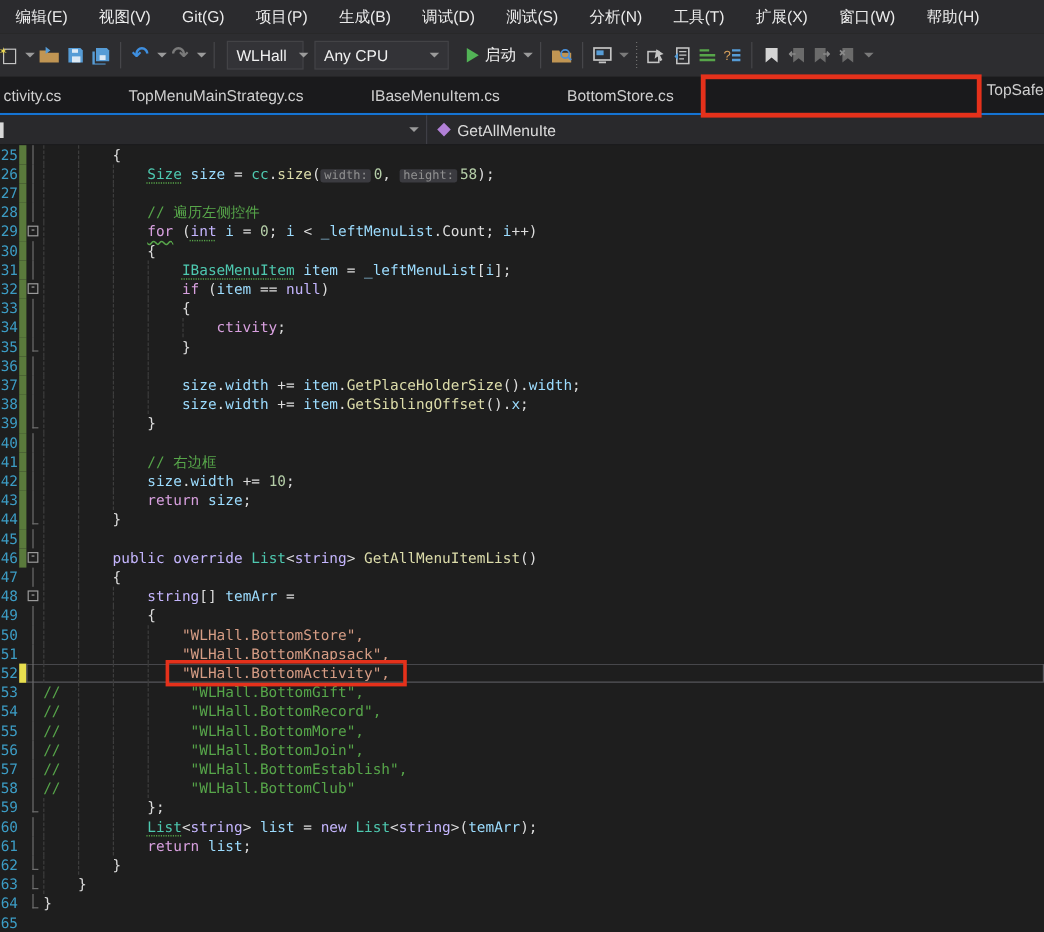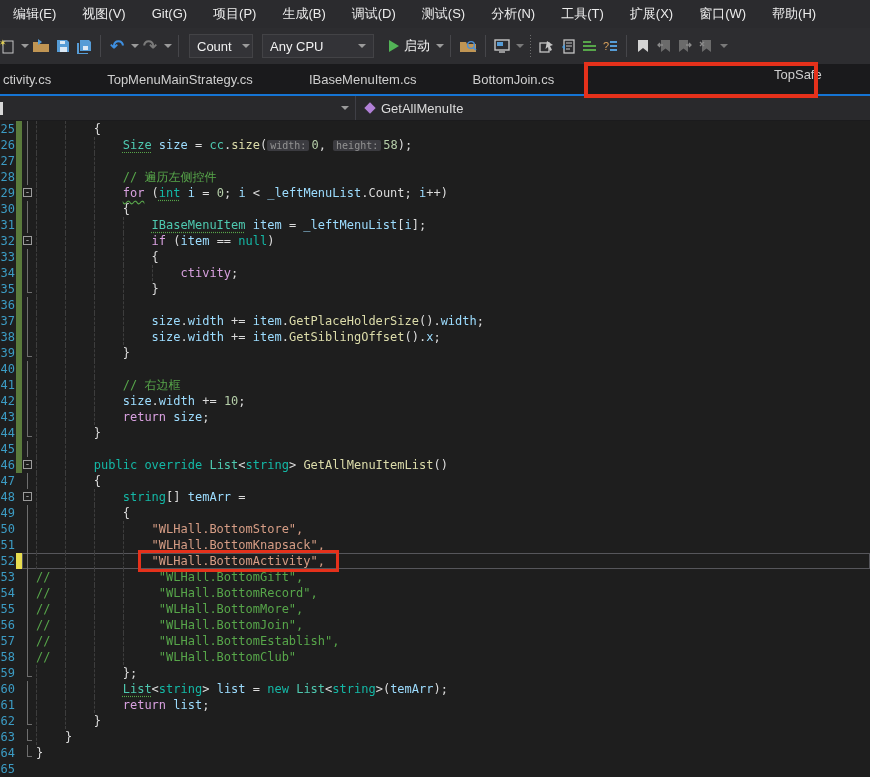--- a/index.html
+++ b/index.html
@@ -19,21 +19,21 @@
   .combo{height:24px;background:#333337;border:1px solid #434346;color:#f1f1f1;font-size:13px;display:flex;align-items:center;justify-content:space-between;padding:0 7px;margin:0 4px;flex:none}
   .combo .caret{margin-left:10px}
   .glyph{font-family:"DejaVu Sans",sans-serif;font-size:15px;line-height:1}
   .play{width:0;height:0;border-left:10px solid #52b356;border-top:6px solid transparent;border-bottom:6px solid transparent;margin:0 5px 0 8px}
   .startlbl{color:#f1f1f1;font-size:13px}
   
   .tabstrip{height:30px;background:#1a1a1c;display:flex;align-items:stretch;color:#cfcfcf;font-size:13px;position:relative}
   .tab{display:flex;align-items:center;padding:0 28px;white-space:nowrap}
   .tab:first-child{padding:0 28px 0 3px}
   .tab.active{position:absolute;left:586px;top:0;height:30px;background:#1574d4;color:#fff;padding:0 12px 0 16px;gap:9px}
-  .tab.abs-last{position:absolute;left:774px;top:0;height:20px;padding:0}
+  .tab.abs-last{position:absolute;left:822px;top:0;height:20px;padding:0}
   .tab .close{font-size:15px;color:#ecf3fb;line-height:1}
   .blueline{height:2px;background:#1574d4}
   
   .navbar{height:25px;background:#29292c;display:flex;align-items:center;font-size:13px;color:#dcdcdc;border-bottom:1px solid #1b1b1d}
   .nav-sec{height:100%;display:flex;align-items:center;border-right:1px solid #3f3f46}
   .nav-left{width:356px;position:relative}
   .nav-mid{width:416px;padding-left:6px}
   .nav-right{flex:1;overflow:hidden;padding-left:6px;border-right:none}
   .nav-caret{margin-left:auto;margin-right:6px}
   .clipbar{width:3px;height:13px;background:#d8d8d8;margin-left:0}
@@ -49,21 +49,21 @@
   .track.y{background:#e8de4f}
   .rest{flex:1;display:flex;min-width:0}
   .row.current .rest{box-shadow:inset 0 0 0 1px #56565b}
   .ol{width:12px;flex:none;position:relative;color:#c5c5c5}
   .ol .vline{position:absolute;left:5px;top:0;bottom:0;width:1px;background:#6e6e6e}
   .ol .vline.half{bottom:4px}
   .ol .hline{position:absolute;left:5px;bottom:4px;width:5px;height:1px;background:#6e6e6e}
   .olbox{position:absolute;left:1px;top:3px;width:9px;height:9px;border:1px solid #9b9b9b;background:#1e1e1e;font-size:9px;line-height:7px;text-align:center}
   .codeline{flex:1;position:relative;white-space:pre;color:#dcdcdc;min-width:0;padding-left:2px}
   .guide{position:absolute;top:0;bottom:0;border-left:1px dashed #3d3d3d}
-  .kw{color:#14b8a6}.ct{color:#d8a0df}.ty{color:#4ec9b0}.mt{color:#dcdcaa}
+  .kw{color:#c4b5fd}.ct{color:#d8a0df}.ty{color:#4ec9b0}.mt{color:#dcdcaa}
   .vr{color:#9cdcfe}.st{color:#d69d85}.cm{color:#57a64a}.nm{color:#b5cea8}.pn{color:#dcdcdc}
   .hint{background:#3b3b40;color:#929292;font-size:10px;border-radius:2px;padding:0 3px;margin-right:2px}
   .uD{text-decoration:underline dotted #57a64a;text-underline-offset:3px}
   .uW{text-decoration:underline wavy #57a64a;text-underline-offset:3px}
   
   .redbox{position:absolute;border:3px solid #e5311b;z-index:20;pointer-events:none}
   #redbox-tab{left:584px;top:62px;width:234px;height:36px;border-width:4px}
   #redbox-code{left:138px;top:550px;width:201px;height:22px}
   
   svg{display:block}
@@ -128,21 +128,21 @@
   <span class="tbtn">
       <span class="glyph" style="color:#3e8fe0;font-weight:bold;font-size:17px">↶</span>
     </span>
   <span class="caret"></span>
   <span class="tbtn">
       <span class="glyph" style="color:#7a7a7a;font-weight:bold;font-size:17px">↷</span>
     </span>
   <span class="caret"></span>
   <span class="tsep"></span>
   <span class="combo" style="width:64px">
-    <span>Count</span>
+    <span>WLHall</span>
       <span class="caret"></span>
   </span>
   <span class="combo" style="width:112px">
     <span>Any CPU</span>
       <span class="caret"></span>
   </span>
   <span class="tbtn">
     <span class="play"></span>
     <span class="startlbl">启动</span>
   </span>
@@ -240,21 +240,21 @@
     <div class="tab">
       <span>ctivity.cs</span>
     </div>
     <div class="tab">
       <span>TopMenuMainStrategy.cs</span>
     </div>
     <div class="tab">
       <span>IBaseMenuItem.cs</span>
     </div>
     <div class="tab">
-      <span>BottomJoin.cs</span>
+      <span>BottomStore.cs</span>
     </div>
     <div class="tab abs-last">
       <span>TopSafe</span>
     </div>
   </div>
 <div class="blueline"></div>
 
 <div class="navbar">
   <div class="nav-sec nav-left">
     <span class="clipbar"></span>

